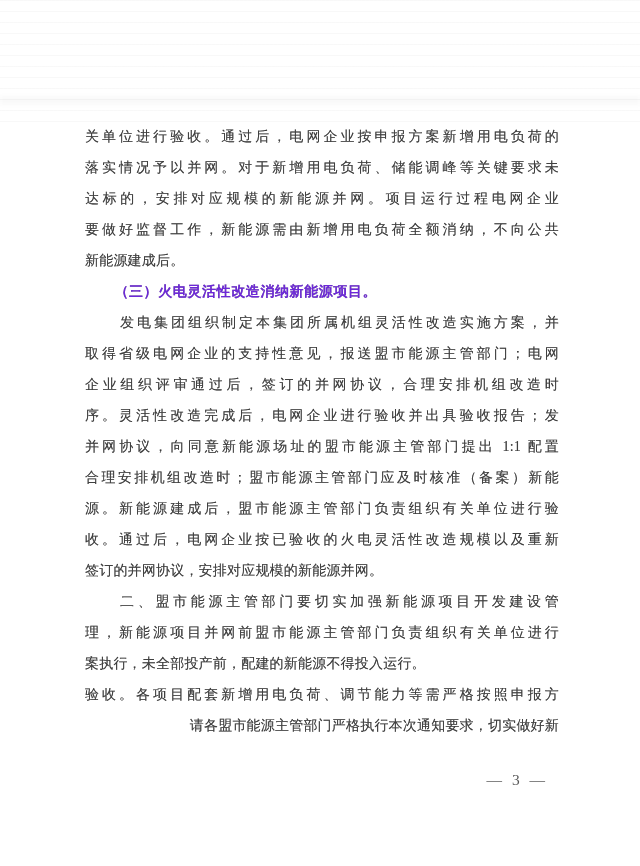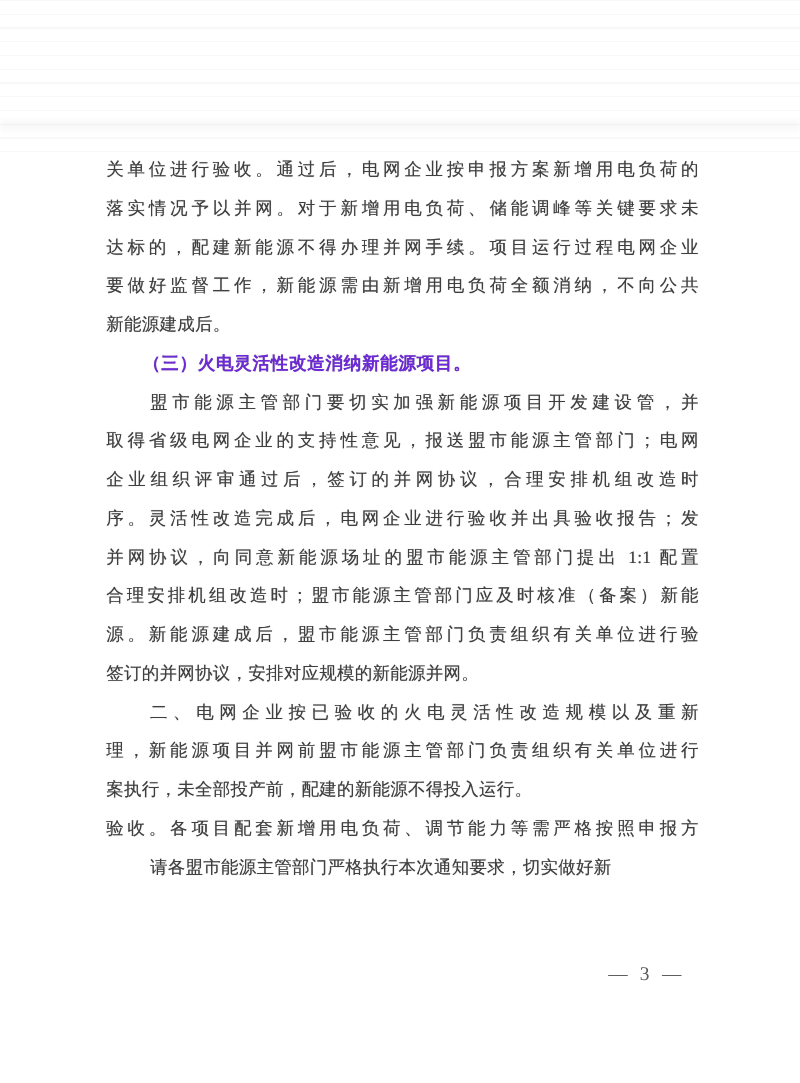--- a/index.html
+++ b/index.html
@@ -47,21 +47,21 @@
     letter-spacing: 0.2px;
     color: #3f3f3f;
     filter: blur(0.35px);
     text-shadow: 0 0 0.6px rgba(60,60,60,0.55);
   }
   .line { min-height: 31px; white-space: normal; }
   .line.j {
     text-align: justify;
     text-align-last: justify;
   }
-  .line.indent { text-indent: 2.5em; }
+  .line.indent { text-indent: 2.5em; text-align: right; }
   .line.heading {
     font-weight: bold;
     color: #6d28d9;
     text-indent: 2.1em;
     letter-spacing: 0.6px;
   }
   .pagenum {
     position: absolute;
     top: 771px;
     right: 92px;
@@ -72,32 +72,33 @@
     font-family: "Liberation Serif", "DejaVu Serif", serif;
   }
 </style>
 </head>
 <body>
 
 <div class="page">
   <div class="content">
     <div class="line j">关单位进行验收。通过后，电网企业按申报方案新增用电负荷的</div>
     <div class="line j">落实情况予以并网。对于新增用电负荷、储能调峰等关键要求未</div>
-    <div class="line j">达标的，配建新能源不得办理并网手续。项目运行过程电网企业</div>
+    <div class="line j">达标的，安排对应规模的新能源并网。项目运行过程电网企业</div>
     <div class="line j">要做好监督工作，新能源需由新增用电负荷全额消纳，不向公共</div>
     <div class="line">新能源建成后。</div>
     <div class="line heading">（三）火电灵活性改造消纳新能源项目。</div>
-    <div class="line j indent">盟市能源主管部门要切实加强新能源项目开发建设管，并</div>
+    <div class="line j indent">发电集团组织制定本集团所属机组灵活性改造实施方案，并</div>
     <div class="line j">取得省级电网企业的支持性意见，报送盟市能源主管部门；电网</div>
     <div class="line j">企业组织评审通过后，签订的并网协议，合理安排机组改造时</div>
     <div class="line j">序。灵活性改造完成后，电网企业进行验收并出具验收报告；发</div>
     <div class="line j">并网协议，向同意新能源场址的盟市能源主管部门提出 1:1 配置</div>
     <div class="line j">合理安排机组改造时；盟市能源主管部门应及时核准（备案）新能</div>
     <div class="line j">源。新能源建成后，盟市能源主管部门负责组织有关单位进行验</div>
+    <div class="line j">收。通过后，电网企业按已验收的火电灵活性改造规模以及重新</div>
     <div class="line">签订的并网协议，安排对应规模的新能源并网。</div>
-    <div class="line j indent">二、电网企业按已验收的火电灵活性改造规模以及重新</div>
+    <div class="line j indent">二、盟市能源主管部门要切实加强新能源项目开发建设管</div>
     <div class="line j">理，新能源项目并网前盟市能源主管部门负责组织有关单位进行</div>
     <div class="line">案执行，未全部投产前，配建的新能源不得投入运行。</div>
     <div class="line j">验收。各项目配套新增用电负荷、调节能力等需严格按照申报方</div>
     <div class="line indent">请各盟市能源主管部门严格执行本次通知要求，切实做好新</div>
   </div>
   <div class="pagenum">— 3 —</div>
 </div>
 
 </body></html>

